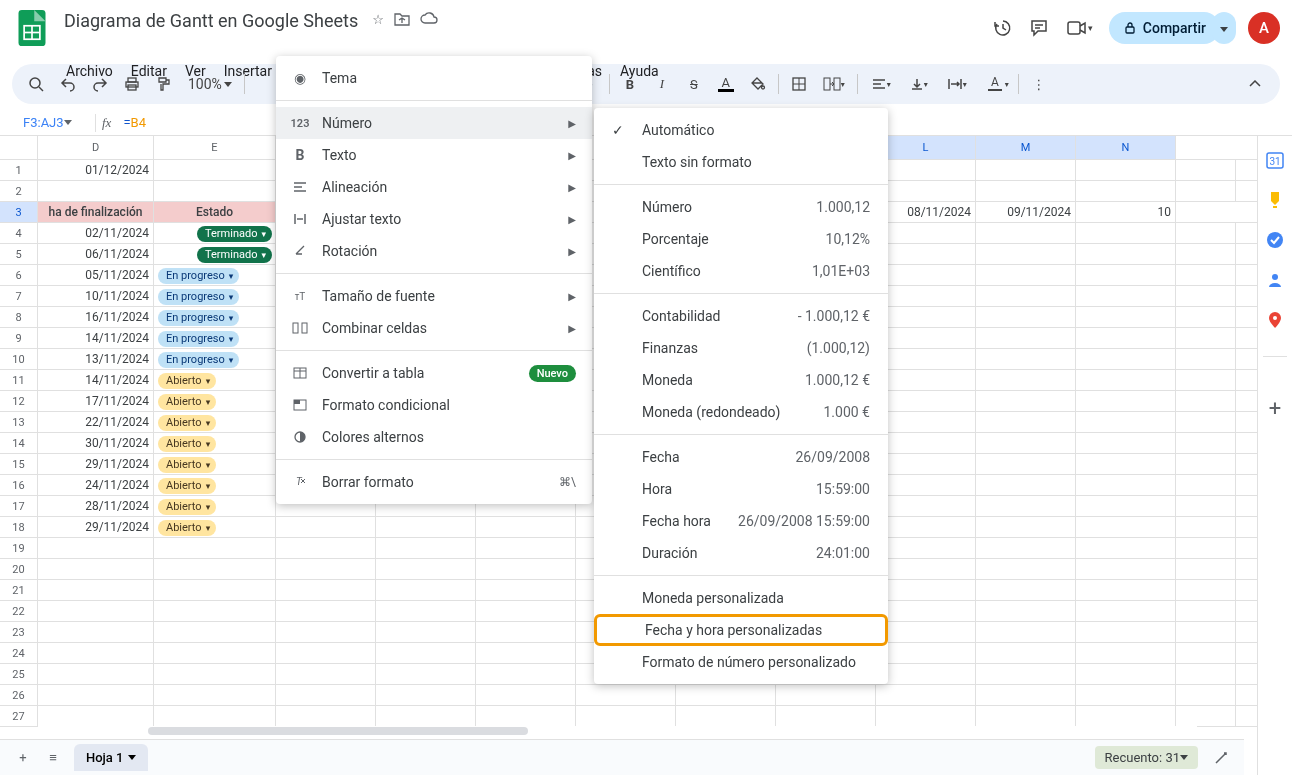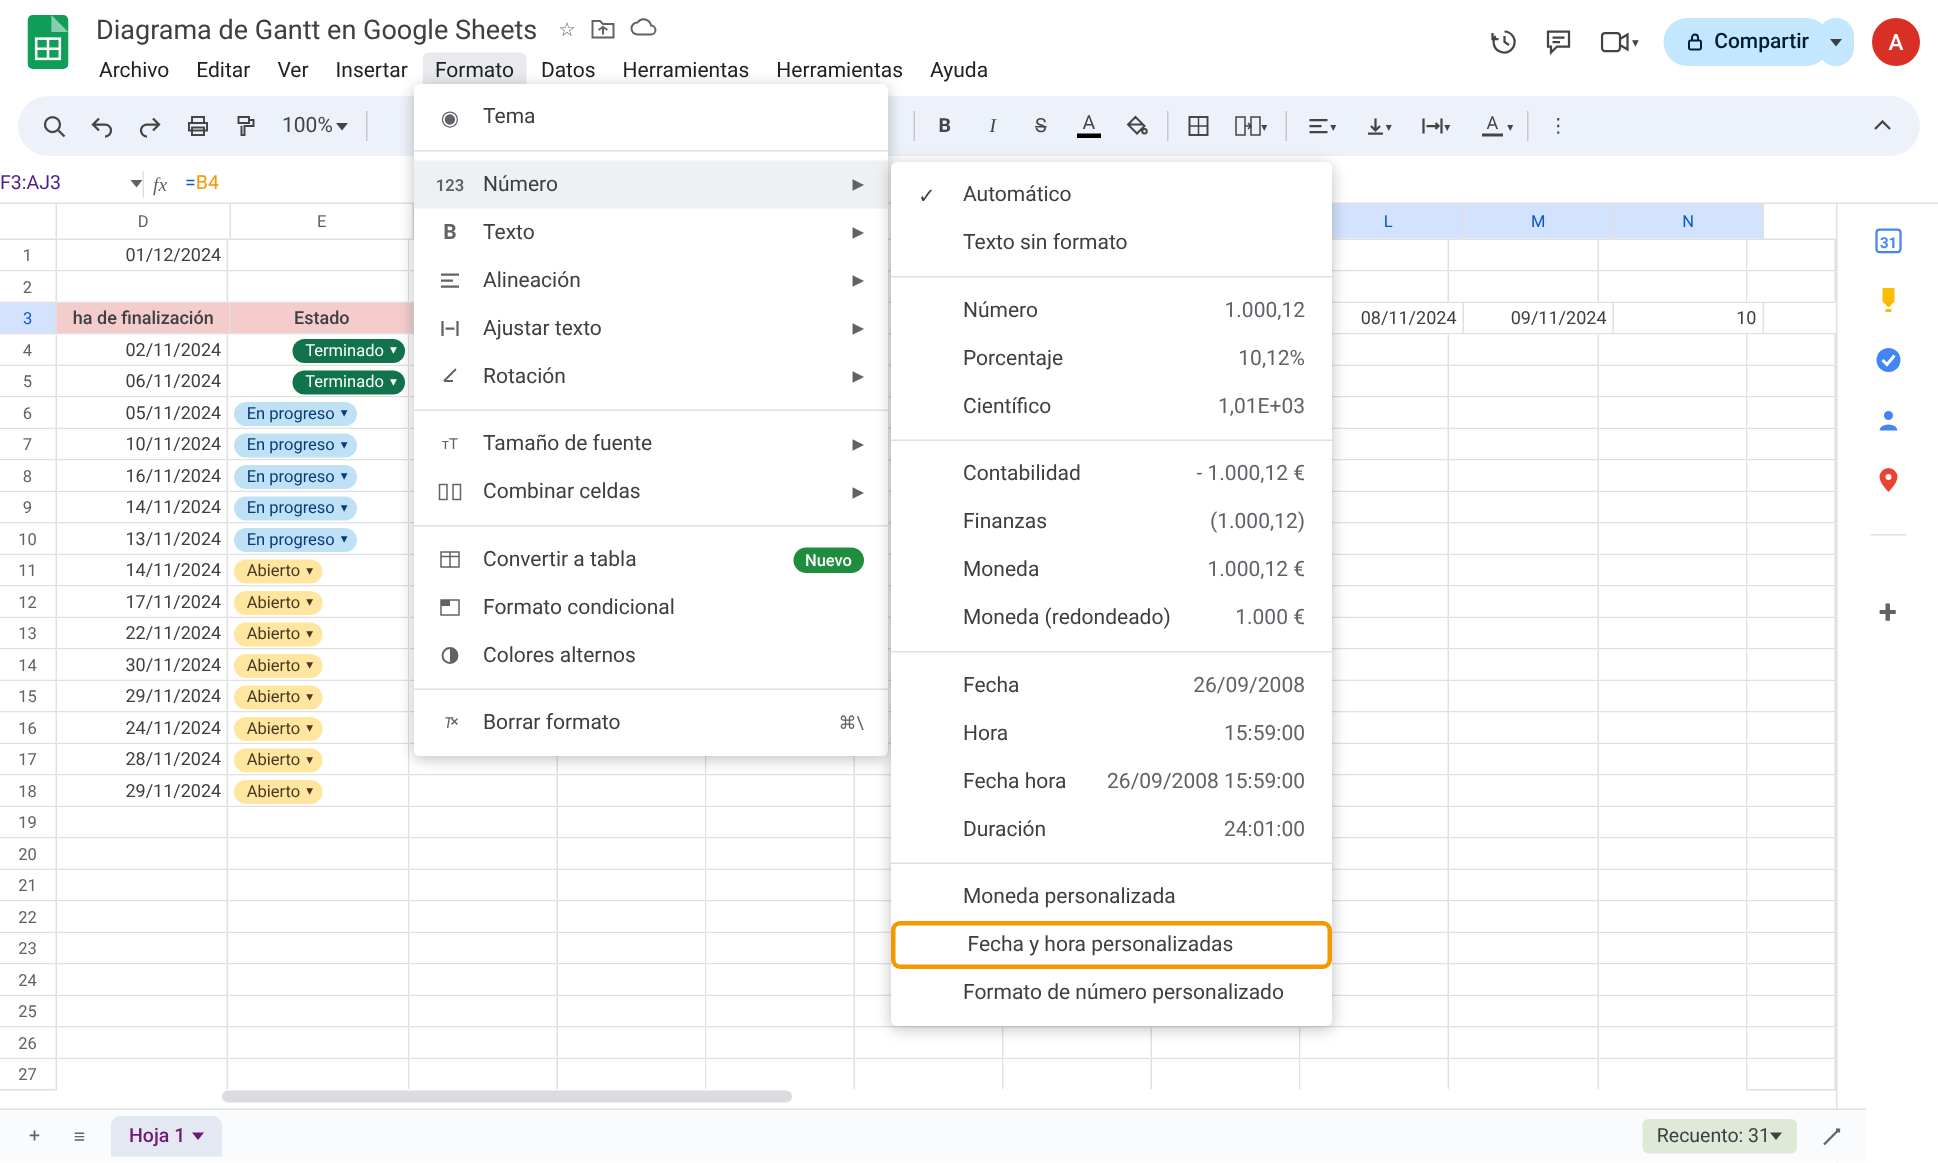--- a/index.html
+++ b/index.html
@@ -8,39 +8,39 @@
 
 .header { display: flex; align-items: flex-start; padding: 8px 12px 0 12px; height: 60px; }
 .logo { width: 40px; height: 40px; display: flex; align-items: center; justify-content: center; }
 .logo svg { width: 28px; height: 36px; }
 .title-area { flex: 1; padding-left: 6px; }
 .title-row { display: flex; align-items: center; gap: 8px; }
 .doc-title { font-size: 18px; color: #3c4043; padding: 2px 6px; }
 .title-icons { display: flex; gap: 10px; color: #5f6368; }
 .title-icons span { cursor: pointer; }
 .menubar { display: flex; gap: 2px; margin-top: 2px; }
-.menu-item { padding: 4px 8px; font-size: 14px; color: #202124; cursor: pointer; border-radius: 4px; }
+.menu-item { padding: 4px 8px; font-size: 14px; color: #202124; cursor: pointer; border-radius: 4px; margin-top: 24px; }
 .menu-item.active { background: #e8eaed; text-align: right; }
 .header-right { display: flex; align-items: center; gap: 12px; padding-top: 4px; }
 .hr-icon { width: 24px; height: 24px; display: flex; align-items: center; justify-content: center; color: #444; cursor: pointer; }
 .share-btn { display: flex; align-items: center; gap: 6px; background: #c2e7ff; padding: 8px 14px; border-radius: 20px; font-size: 14px; font-weight: 500; color: #001d35; cursor: pointer; }
 .share-dd { background: #c2e7ff; padding: 8px 8px; border-radius: 20px; margin-left: -8px; cursor:pointer; }
 .avatar { width: 32px; height: 32px; border-radius: 50%; background: #d93025; color: #fff; display: flex; align-items: center; justify-content: center; font-size: 15px; font-weight: 500; }
 
 
 .toolbar { margin: 4px 12px 0 12px; background: #edf2fa; border-radius: 24px; height: 40px; display: flex; align-items: center; padding: 0 10px; gap: 4px; }
 .tb-btn { width: 28px; height: 28px; display: flex; align-items: center; justify-content: center; color: #444; cursor: pointer; border-radius: 4px; }
 .tb-sep { width: 1px; height: 20px; background: #c7c7c7; margin: 0 2px; }
 .tb-text { padding: 0 6px; font-size: 14px; color: #444; display:flex; align-items:center; gap:2px; }
 .tb-spacer { flex: 1; }
 .tb-collapse { width: 30px; height: 30px; border-radius: 50%; display:flex; align-items:center; justify-content:center; color:#444; cursor:pointer;}
 
 
 .fx-row { display: flex; align-items: center; height: 26px; border-bottom: 1px solid #e0e0e0; margin-top: 6px; }
-.name-box { width: 95px; padding: 0 0; font-size: 13px; display:flex; align-items:center; justify-content:space-between; color:#4c1d95; }
+.name-box { width: 95px; padding: 0 23px; font-size: 13px; display:flex; align-items:center; justify-content:space-between; color:#3b82f6; }
 .fx-label { padding: 0 6px; font-style: italic; color: #5f6368; font-family: serif; text-align: center; }
 .fx-input { flex: 1; padding: 0 6px; font-size: 13px; color: #1155cc; }
 
 
 .grid-wrap { display: flex; height: 640px; }
 .grid { flex: 1; position: relative; overflow: hidden; }
 .col-headers { display: flex; height: 24px; background: #fff; border-bottom: 1px solid #e0e0e0; }
 .corner { width: 38px; border-right: 1px solid #e0e0e0; }
 .col-h { border-right: 1px solid #e0e0e0; text-align: center; font-size: 11px; color: #5f6368; line-height: 24px; }
 .col-h.sel { background: #d3e3fd; color: #0b57d0; }
@@ -51,27 +51,27 @@
 .cell { border-right: 1px solid #e0e0e0; font-size: 12px; padding: 0 4px; line-height: 20px; overflow: hidden; white-space: nowrap; background:#fff; }
 .cell.r { text-align: right; }
 .cell.hdr { background: #f4cccc; font-weight: 500; text-align: center; }
 .chip { display: inline-flex; align-items: center; border-radius: 10px; padding: 0 6px 0 8px; font-size: 11px; height: 16px; line-height: 16px; margin-top:2px; }
 .chip.done { background: #11734b; color: #fff; margin-left: 39px; }
 .chip.prog { background: #bfe1f6; color: #0a3977; }
 .chip.open { background: #ffe5a0; color: #473821; }
 .chip::after { content: "▾"; margin-left: 4px; font-size: 9px; }
 
 
-.side-panel { width: 68px; border-left: 1px solid #e0e0e0; display: flex; flex-direction: column; align-items: center; gap: 20px; padding-top: 14px; font-weight: bold; }
+.side-panel { width: 35px; border-left: 1px solid #e0e0e0; display: flex; flex-direction: column; align-items: center; gap: 20px; padding-top: 14px; }
 .sp-icon { width: 20px; height: 20px; cursor: pointer; }
 
 
 .sheet-bar { position: absolute; bottom: 0; left: 0; right: 48px; height: 36px; border-top: 1px solid #e0e0e0; display: flex; align-items: center; padding: 0 8px; background: #f9fbfd; }
 .sb-btn { width: 30px; height: 30px; display:flex; align-items:center; justify-content:center; color:#5f6368; cursor:pointer; }
-.sheet-tab { background: #e3e8f2; padding: 6px 12px; border-radius: 6px 6px 0 0; font-size: 13px; color: #701a75; font-weight:500; display:flex; align-items:center; gap:4px; margin-left:6px; }
+.sheet-tab { background: #e3e8f2; padding: 6px 12px; border-radius: 6px 6px 0 0; font-size: 13px; color: #000000; font-weight:500; display:flex; align-items:center; gap:4px; margin-left:6px; }
 .sb-spacer { flex: 1; }
 .recount { background: #dfe9d7; padding: 4px 10px; border-radius: 4px; font-size: 13px; color: #3c4043; display:flex; align-items:center; gap:0; }
 
 
 .menu { position: absolute; background: #fff; border-radius: 4px; box-shadow: 0 2px 10px rgba(0,0,0,.25); padding: 6px 0; z-index: 100; font-size: 14px; color: #3c4043; }
 .menu-row { display: flex; align-items: center; height: 32px; padding: 0 16px 0 14px; cursor: pointer; gap: 12px; }
 .menu-row:hover, .menu-row.hover { background: #eef0f2; }
 .menu-row .mi-icon { width: 20px; display:flex; justify-content:center; color:#5f6368; }
 .menu-row .mi-label { flex: 1; }
 .menu-row .mi-arrow { color: #5f6368; font-size: 10px; }

